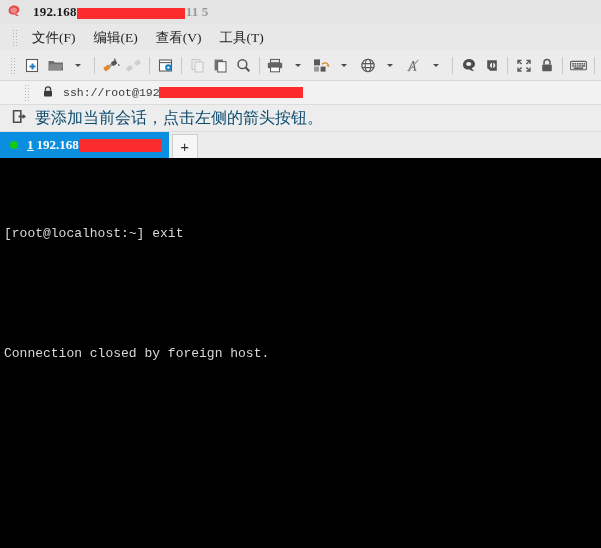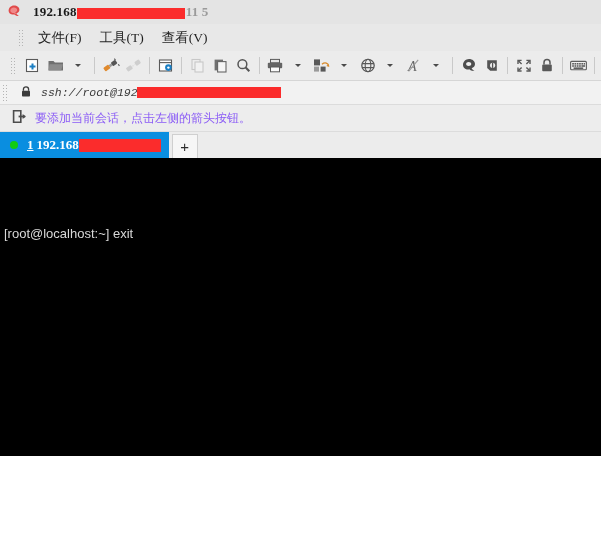--- a/index.html
+++ b/index.html
@@ -9,21 +9,21 @@
   body {
     width: 601px;
     height: 548px;
     overflow: hidden;
     background: #ffffff;
     font-family: "Liberation Sans", sans-serif;
     -webkit-font-smoothing: none;
   }
   .app {
     width: 601px;
-    height: 456px;
+    height: 548px;
     display: flex;
     flex-direction: column;
     background: #e8e8e8;
   }
 
   
   .titlebar {
     height: 24px;
     background: #e4e4e4;
     display: flex;
@@ -61,21 +61,21 @@
     margin-left: 1px;
   }
 
   
   .menubar {
     height: 27px;
     background: #e8e8e8;
     display: flex;
     align-items: center;
     flex: 0 0 27px;
-    padding-left: 18px;
+    padding-left: 12px;
   }
   .grip {
     width: 5px;
     height: 18px;
     margin-right: 6px;
     background-image: radial-gradient(#b4b4b4 38%, transparent 40%);
     background-size: 3px 3px;
     flex: 0 0 5px;
   }
   .menu-item {
@@ -123,23 +123,22 @@
     margin-right: 2px;
   }
 
   
   .addressbar {
     height: 23px;
     background: #f2f2f2;
     display: flex;
     align-items: center;
     flex: 0 0 23px;
-    padding-left: 2px;
+    padding-left: 24px;
     border-bottom: 1px solid #dcdcdc;
-    font-style: italic;
   }
   .addr-field {
     display: flex;
     align-items: center;
     flex: 1;
     height: 21px;
     padding-left: 7px;
   }
   .addr-text {
     font-family: "Liberation Mono", monospace;
@@ -154,22 +153,22 @@
   .hintbar {
     height: 26px;
     background: #ededed;
     display: flex;
     align-items: center;
     flex: 0 0 26px;
     padding-left: 12px;
     border-bottom: 1px solid #dcdcdc;
   }
   .hint-text {
-    font-size: 12px;
-    color: #8b5cf6;
+    font-size: 16px;
+    color: #0c4a6e;
     margin-left: 8px;
     font-family: "Liberation Sans", sans-serif;
   }
 
   
   .tabbar {
     height: 26px;
     background: #ececec;
     display: flex;
     align-items: flex-end;
@@ -221,21 +220,21 @@
     font-family: "Liberation Sans", sans-serif;
     box-sizing: border-box;
     cursor: default;
   }
 
   
   .terminal {
     flex: 1 1 auto;
     background: #000000;
     color: #d8d8d8;
-    font-family: Liberation Sans, sans-serif;
+    font-family: Liberation Mono, monospace;
     font-size: 13px;
     line-height: 20px;
     padding: 6px 0 4px 4px;
     overflow: hidden;
     position: relative;
     white-space: pre;
   }
   .term-line { height: 20px; white-space: pre; }
 </style>
 </head>
@@ -249,22 +248,23 @@
         <path d="M8 1.6c3.1 0 5.4 1.9 5.4 4.2 0 1.7-1.2 3.1-3 3.7.5.9 1.4 1.9 2.6 2.4-2.2.2-3.7-.5-4.6-1.5-.8.2-1.6.2-2.3.1C4 10.2 2.6 8.6 2.6 6.8 2.6 4 4.9 1.6 8 1.6z" fill="#e04a4a"></path>
         <path d="M7.8 3.4c1.9 0 3.4 1.1 3.4 2.6 0 1.1-.8 2-2 2.4.3.5.9 1.2 1.6 1.5-1.4.1-2.3-.3-2.9-.9-.5.1-1 .1-1.4 0C5.1 8.6 4.3 7.6 4.3 6.5c0-1.7 1.5-3.1 3.5-3.1z" fill="#f08a8a"></path>
       </svg>
     </span>
     <span class="title-text"><span>192.168</span><span class="redact title-redact"></span><span class="title-tail">11 5</span></span>
   </div>
 
   <div class="menubar">
     <span class="grip"></span>
     <span class="menu-item">文件(F)</span>
+    <span class="menu-item">编辑(E)</span>
+    <span class="menu-item">查看(V)</span>
     <span class="menu-item">工具(T)</span>
-    <span class="menu-item">查看(V)</span>
   </div>
 
   <div class="toolbar">
     <span class="grip"></span>
 
     <span class="tb-btn">
       <svg width="17" height="17" viewBox="0 0 17 17">
         <rect x="2.5" y="2.5" width="11" height="12" fill="#fff" stroke="#5a5a5a" stroke-width="1.1"></rect>
         <path d="M8.5 6.5v6M5.5 9.5h6" stroke="#1b7fc4" stroke-width="2"></path>
       </svg>
@@ -481,20 +481,21 @@
       <span class="tab-label">192.168</span>
       <span class="redact tab-redact"></span>
     </div>
     <div class="newtab">+</div>
   </div>
 
   <div class="terminal">
 
     <div class="term-line">[root@localhost:~] exit</div>
     <div class="term-line">&nbsp;</div>
+    <div class="term-line">Connection closed by foreign host.</div>
     <div class="term-line">&nbsp;</div>
     <div class="term-line">&nbsp;</div>
     
 
     
 
     
     
 
     

